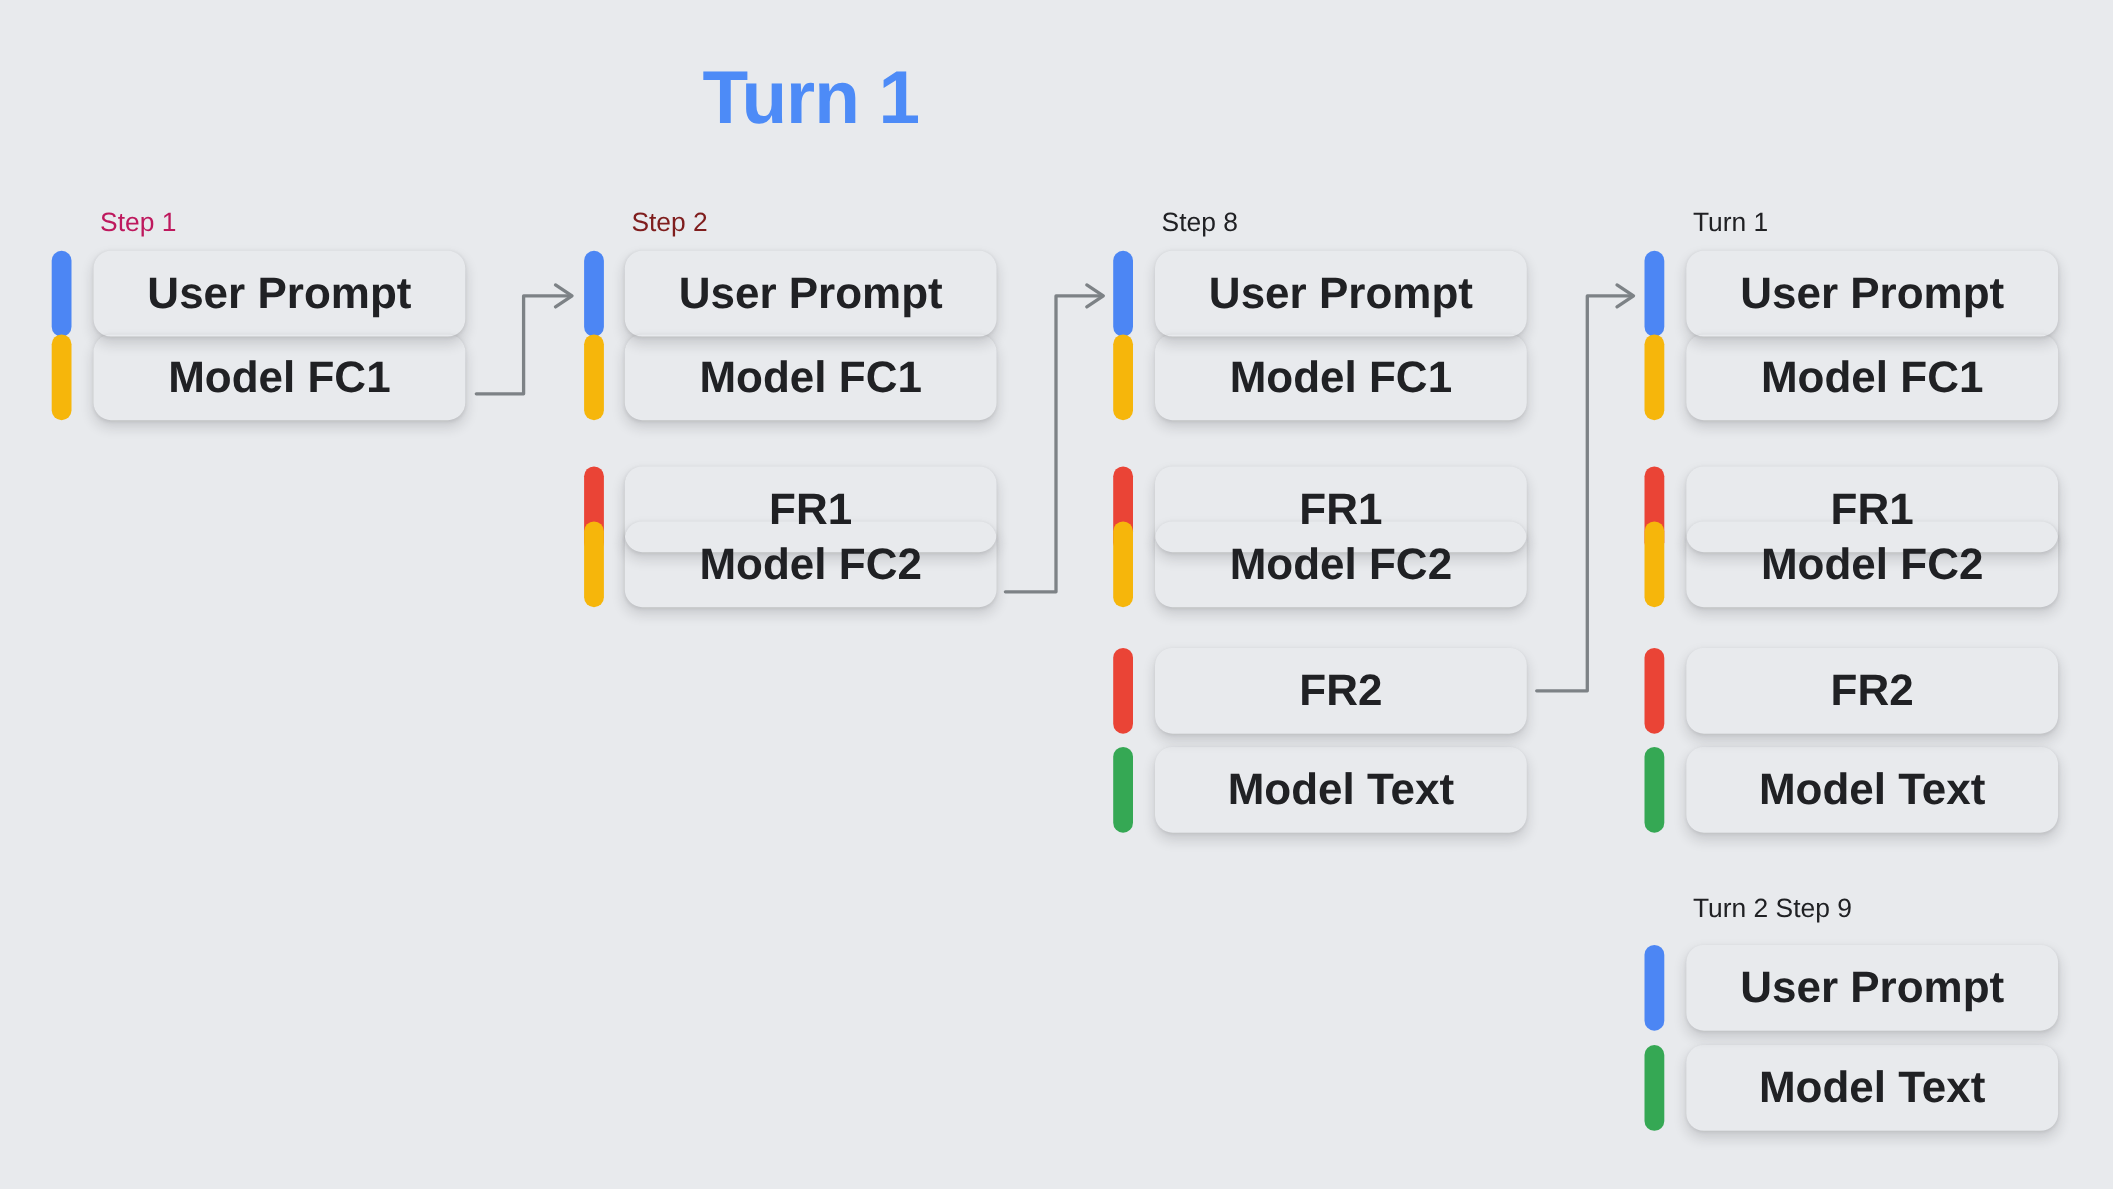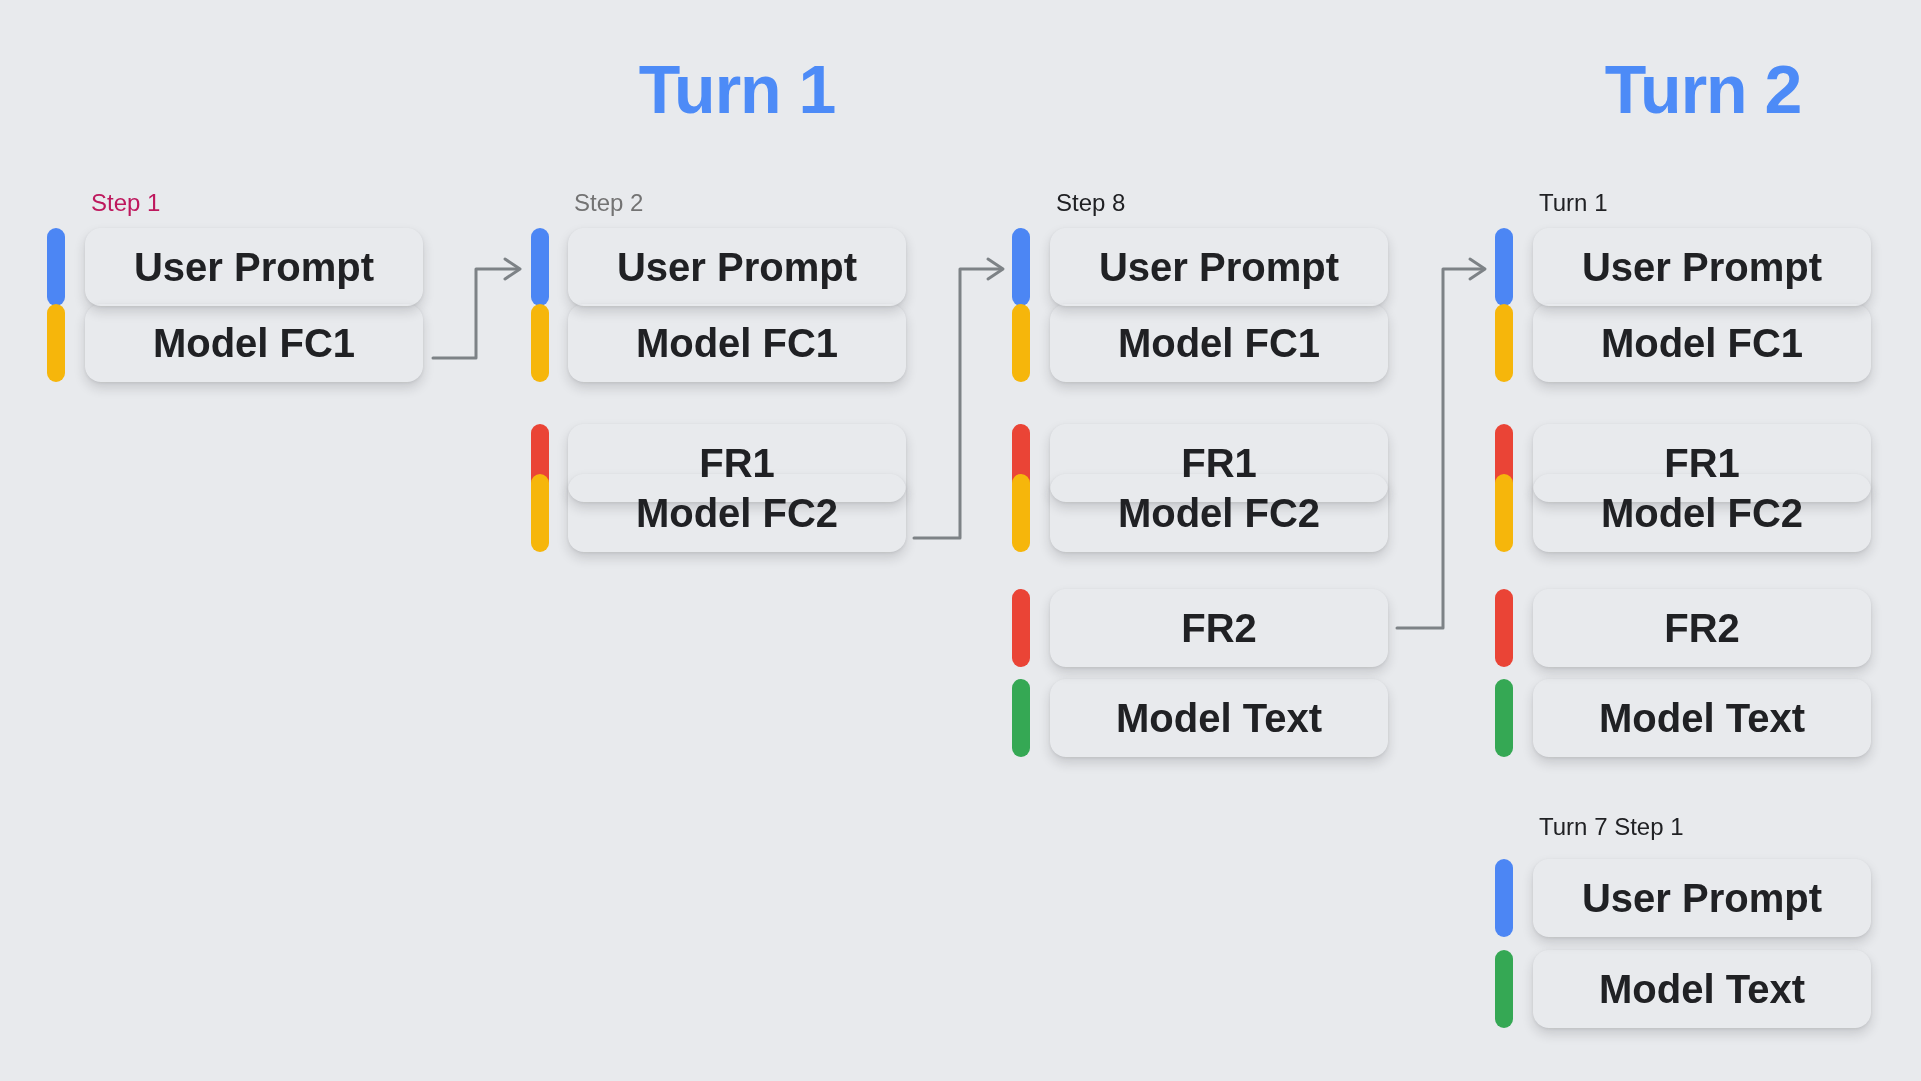--- a/index.html
+++ b/index.html
@@ -70,27 +70,26 @@
     stroke-linecap:round;
     stroke-linejoin:round;
   }
 </style>
 </head>
 <body>
 
 <div id="canvas" style="background: rgb(232, 234, 237);">
 
   <div class="turn-header" style="left: 568px; width: 338px; color: rgb(77, 139, 247);">Turn 1</div>
-  <div class="turn-header" style="left: 1533px; width: 340px; color: rgb(77, 139, 247);">Turn 2</div>
 
   <div class="col-label" style="left: 91px; top: 188px; color: #be185d;">Step 1</div>
-  <div class="col-label" style="left: 574px; top: 188px; color: #737373;">Step 2</div>
+  <div class="col-label" style="left: 574px; top: 188px; color: #7f1d1d;">Step 2</div>
   <div class="col-label" style="left: 1056px; top: 188px; color: rgb(32, 33, 36);">Step 8</div>
   <div class="col-label" style="left: 1539px; top: 188px; color: rgb(32, 33, 36);">Turn 1</div>
-  <div class="col-label" style="left: 1539px; top: 812px; color: rgb(32, 33, 36);">Turn 7 Step 1</div>
+  <div class="col-label" style="left: 1539px; top: 812px; color: rgb(32, 33, 36);">Turn 2 Step 9</div>
 
   <div class="bar bx1 ry1" style="background: rgb(76, 134, 244);"></div>
   <div class="card cx1 ry1" style="color: rgb(32, 33, 36);">User Prompt</div>
   <div class="bar bx1 ry2" style="background: rgb(246, 182, 11);"></div>
   <div class="card cx1 ry2" style="color: rgb(32, 33, 36);">Model FC1</div>
 
   <div class="bar bx2 ry1" style="background: rgb(76, 134, 244);"></div>
   <div class="card cx2 ry1" style="color: rgb(32, 33, 36);">User Prompt</div>
   <div class="bar bx2 ry2" style="background: rgb(246, 182, 11);"></div>
   <div class="card cx2 ry2" style="color: rgb(32, 33, 36);">Model FC1</div>

